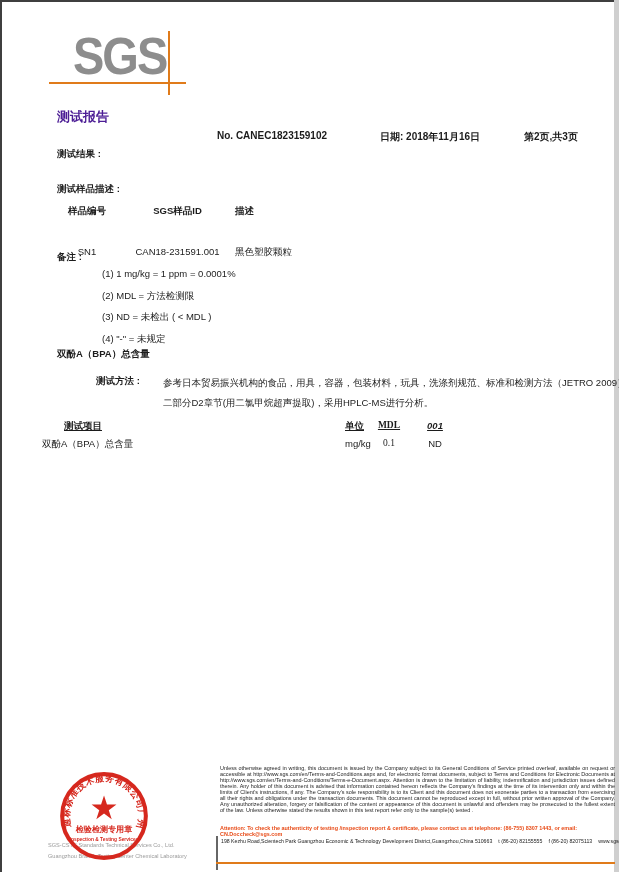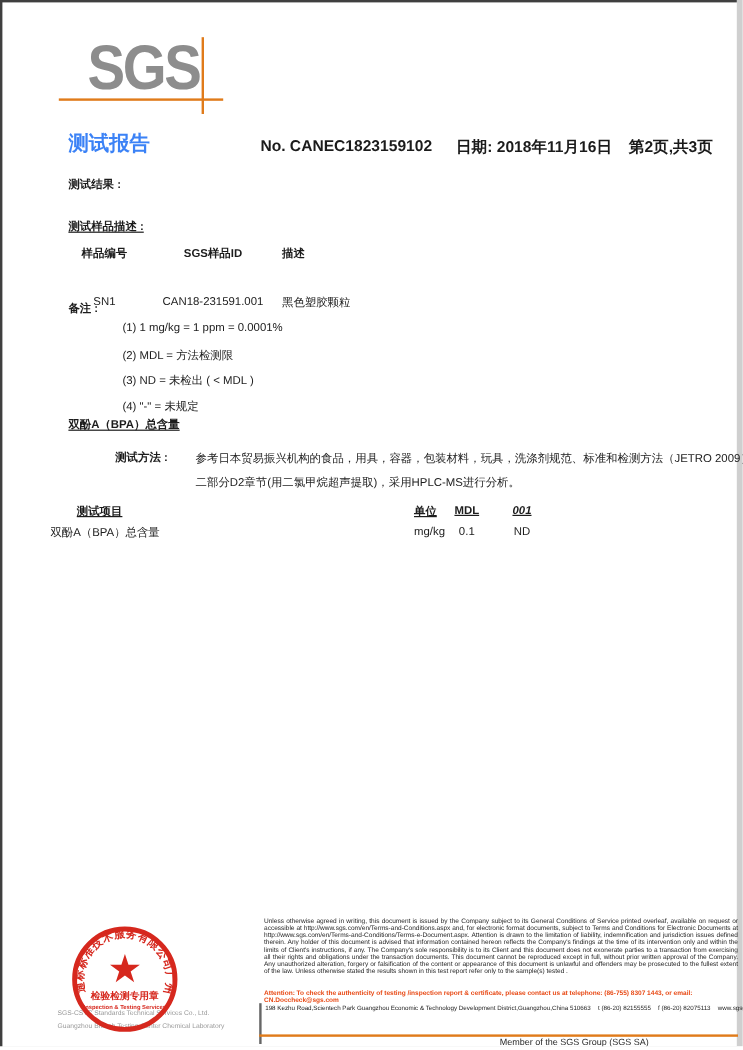--- a/index.html
+++ b/index.html
@@ -10,29 +10,29 @@
            border-top:2px solid #3f3f3f; border-left:2px solid #3f3f3f; }
   .abs { position:absolute; }
 
   
   .sgs-logo { left:71px; top:27px; font-size:47px; font-weight:800; color:#8d8d8d;
               letter-spacing:-2px; line-height:1; transform:scaleY(1.12); transform-origin:top left; }
   .logo-hline { left:47px; top:80px; width:137px; height:2px; background:#e07b1a; }
   .logo-vline { left:166px; top:29px; width:2px; height:64px; background:#e07b1a; }
 
   
-  .doc-title { left:55px; top:106px; font-size:17px; font-weight:bold; color:#3b82f6;text-align:right; }
-  .hdr-meta  { top:112px; font-size:13px; font-weight:bold; color:#1b1b1b; }
+  .doc-title { left:55px; top:106px; font-size:13px; font-weight:bold; color:#4c1d95;text-align:right; }
+  .hdr-meta  { top:128px; font-size:10px; font-weight:bold; color:#1b1b1b; }
   .report-no { left:215px; }
   .report-date { left:378px;text-align:center; }
   .page-info { left:522px; }
 
   .body-txt { font-size:9.5px; color:#1c1c1c; }
   .bold { font-weight:bold; }
-  .und { text-decoration:underline; }
+  .und { }
 
   .lbl-results { left:55px; top:146px; }
   .lbl-sample  { left:55px; top:181px; }
 
   .st-h { top:203px; font-weight:bold; }
   .st-r { top:220px;margin-top:24px; }
   .st-c1 { left:50px; width:70px; text-align:center; }
   .st-c2 { left:128px; width:95px; text-align:center; }
   .st-c3 { left:233px; }
 
@@ -41,21 +41,21 @@
 
   .bpa-heading { left:55px; top:346px; }
   .lbl-method { left:55px; top:373px;margin-left:39px; }
   .method-text { left:120px; top:371px; width:473px; line-height:20px; text-align:justify;margin-left:41px; }
 
   .rt-h { top:418px; font-weight:bold; text-decoration:underline; }
   .rt-r { top:436px; }
   .rt-item-h { left:62px; }
   .rt-item-r { left:40px; }
   .rt-unit { left:343px; width:40px; text-align:left; }
-  .rt-mdl  { left:367px; width:40px; text-align:center; }
+  .rt-mdl  { left:367px; width:40px; text-align:center;font-family:Liberation Serif, serif; }
   .rt-id   { left:413px; width:40px; text-align:center; }
   .ital { font-style:italic; }
 
   
   .stamp { left:56px; top:769px; width:92px; height:90px; }
   .company-ln { left:46px; font-size:5.6px; color:#9a9a9a; white-space:nowrap; }
   .company-1 { top:840px; }
   .company-2 { top:851px; }
 
   .disclaimer { left:218px; top:764px; width:395px; font-size:5.45px; line-height:5.95px;
@@ -140,16 +140,15 @@
     <div class="abs footer-vline"></div>
     <div class="abs addr-block">
       <div class="addr-row addr-row-1">
         <span class="addr-seg">198 Kezhu Road,Scientech Park Guangzhou Economic &amp; Technology Development District,Guangzhou,China  510663</span>
         <span class="addr-seg">t (86-20) 82155555</span>
         <span class="addr-seg">f (86-20) 82075113</span>
         <span class="addr-seg">www.sgsgroup.com.cn</span>
       </div>
     </div>
     <div class="abs footer-rule"></div>
-    <div class="abs member-line">Member of the SGS Group (SGS SA)</div>
 
   </div>
 </div>
 
 </body></html>

